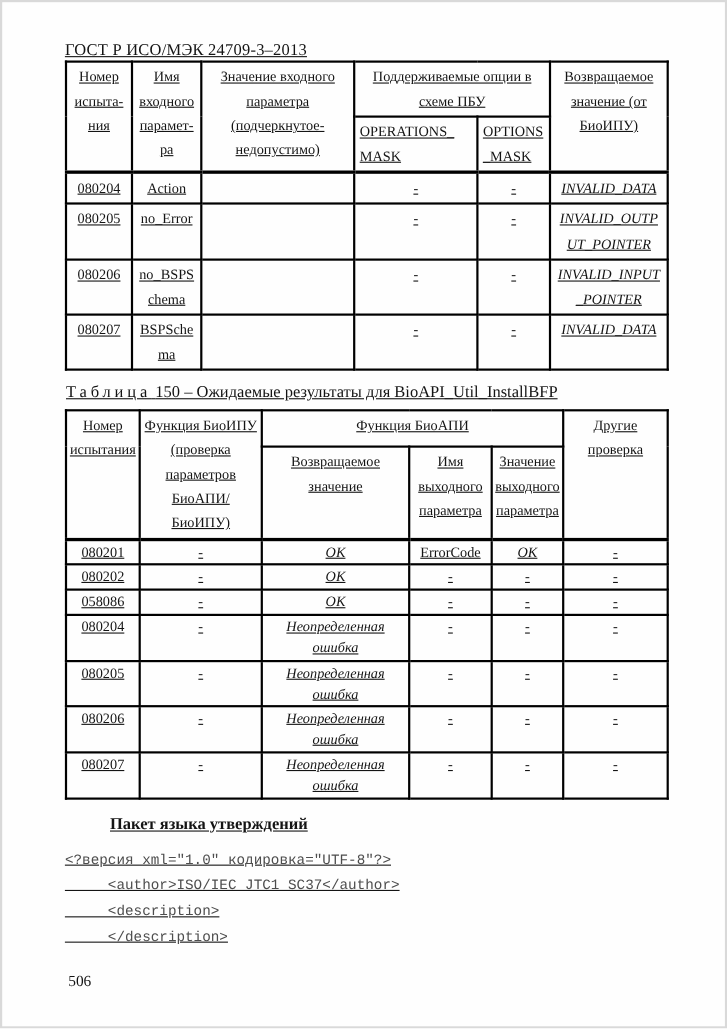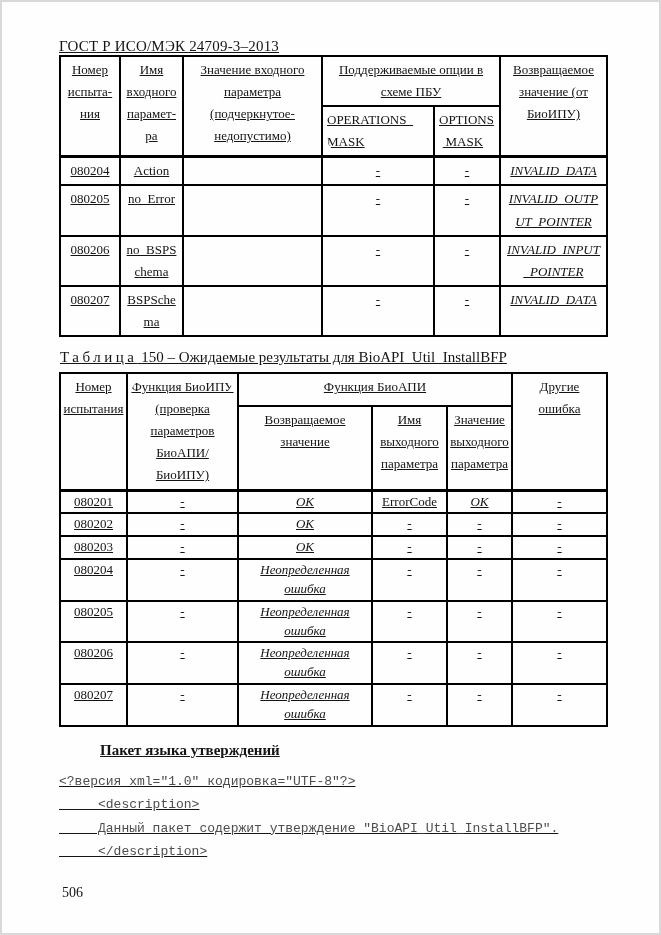--- a/index.html
+++ b/index.html
@@ -10,21 +10,21 @@
   }
   .content{padding:36px 0 0 57px;}
   .doc-header{font-size:15px;letter-spacing:.2px;}
   .cont-caption{font-style:italic;font-size:15px;margin:9px 0 5px 2px;}
   table{border-collapse:collapse;table-layout:fixed;width:547px;font-size:13px;}
   th,td{
     border:2px solid #000;font-weight:normal;vertical-align:top;text-align:center;
     white-space:pre-line;padding:2px 2px;line-height:1.7;overflow:hidden;
   }
   thead tr:first-child th[rowspan],
-  thead tr:last-child th{border-bottom:3px solid #000;border-radius:27px;}
+  thead tr:last-child th{border-bottom:3px solid #000;}
   th.left{text-align:left;padding-left:4px;margin-left:27px;}
   .it{font-style:italic;}
   .t2 tbody td{line-height:1.45;padding:1px 2px;}
   .t150-caption{font-size:15px;margin:12px 0 6px 1px;}
   .spaced{letter-spacing:3.5px;margin-top:20px;}
   .assert-heading{font-weight:bold;font-size:15px;margin:15px 0 0 41px;}
   .code-block{margin-top:11px;font-family:"Liberation Mono", monospace;font-size:13px;color:#4d4d4d;}
   .code-line{white-space:pre;line-height:23.5px;}
   .page-number{position:absolute;left:60px;bottom:32px;font-size:14px;}
 </style>
@@ -129,21 +129,21 @@
       <thead>
         <tr>
           <th rowspan="2">Номер
 испытания</th>
           <th rowspan="2">Функция БиоИПУ
 (проверка
 параметров
 БиоАПИ/БиоИПУ)</th>
           <th colspan="3">Функция БиоАПИ</th>
           <th rowspan="2">Другие
-ошибка</th>
+проверка</th>
         </tr>
         <tr>
           <th>Возвращаемое
 значение</th>
           <th>Имя
 выходного
 параметра</th>
           <th>Значение
 выходного
 параметра</th>
@@ -160,21 +160,21 @@
           </tr>
           <tr>
             <td>080202</td>
             <td>-</td>
             <td class="it">OK</td>
             <td>-</td>
             <td class="it">-</td>
             <td>-</td>
           </tr>
           <tr>
-            <td>080203</td>
+            <td>058086</td>
             <td>-</td>
             <td class="it">OK</td>
             <td>-</td>
             <td class="it">-</td>
             <td>-</td>
           </tr>
           <tr>
             <td>080204</td>
             <td>-</td>
             <td class="it">Неопределенная ошибка</td>
@@ -206,20 +206,20 @@
             <td class="it">-</td>
             <td>-</td>
           </tr>
         </tbody>
     </table>
 
     <div class="assert-heading">Пакет языка утверждений</div>
 
     <div class="code-block" id="code-block">
         <div class="code-line">&lt;?версия xml="1.0" кодировка="UTF-8"?&gt;</div>
+        <div class="code-line">     &lt;author&gt;ISO/IEC JTC1 SC37&lt;/author&gt;</div>
         <div class="code-line">     &lt;description&gt;</div>
-        <div class="code-line">     Данный пакет содержит утверждение "BioAPI_Util_InstallBFP".</div>
         <div class="code-line">     &lt;/description&gt;</div>
       </div>
   </div>
 
   <div class="page-number">506</div>
 </div>
 
 </body></html>

